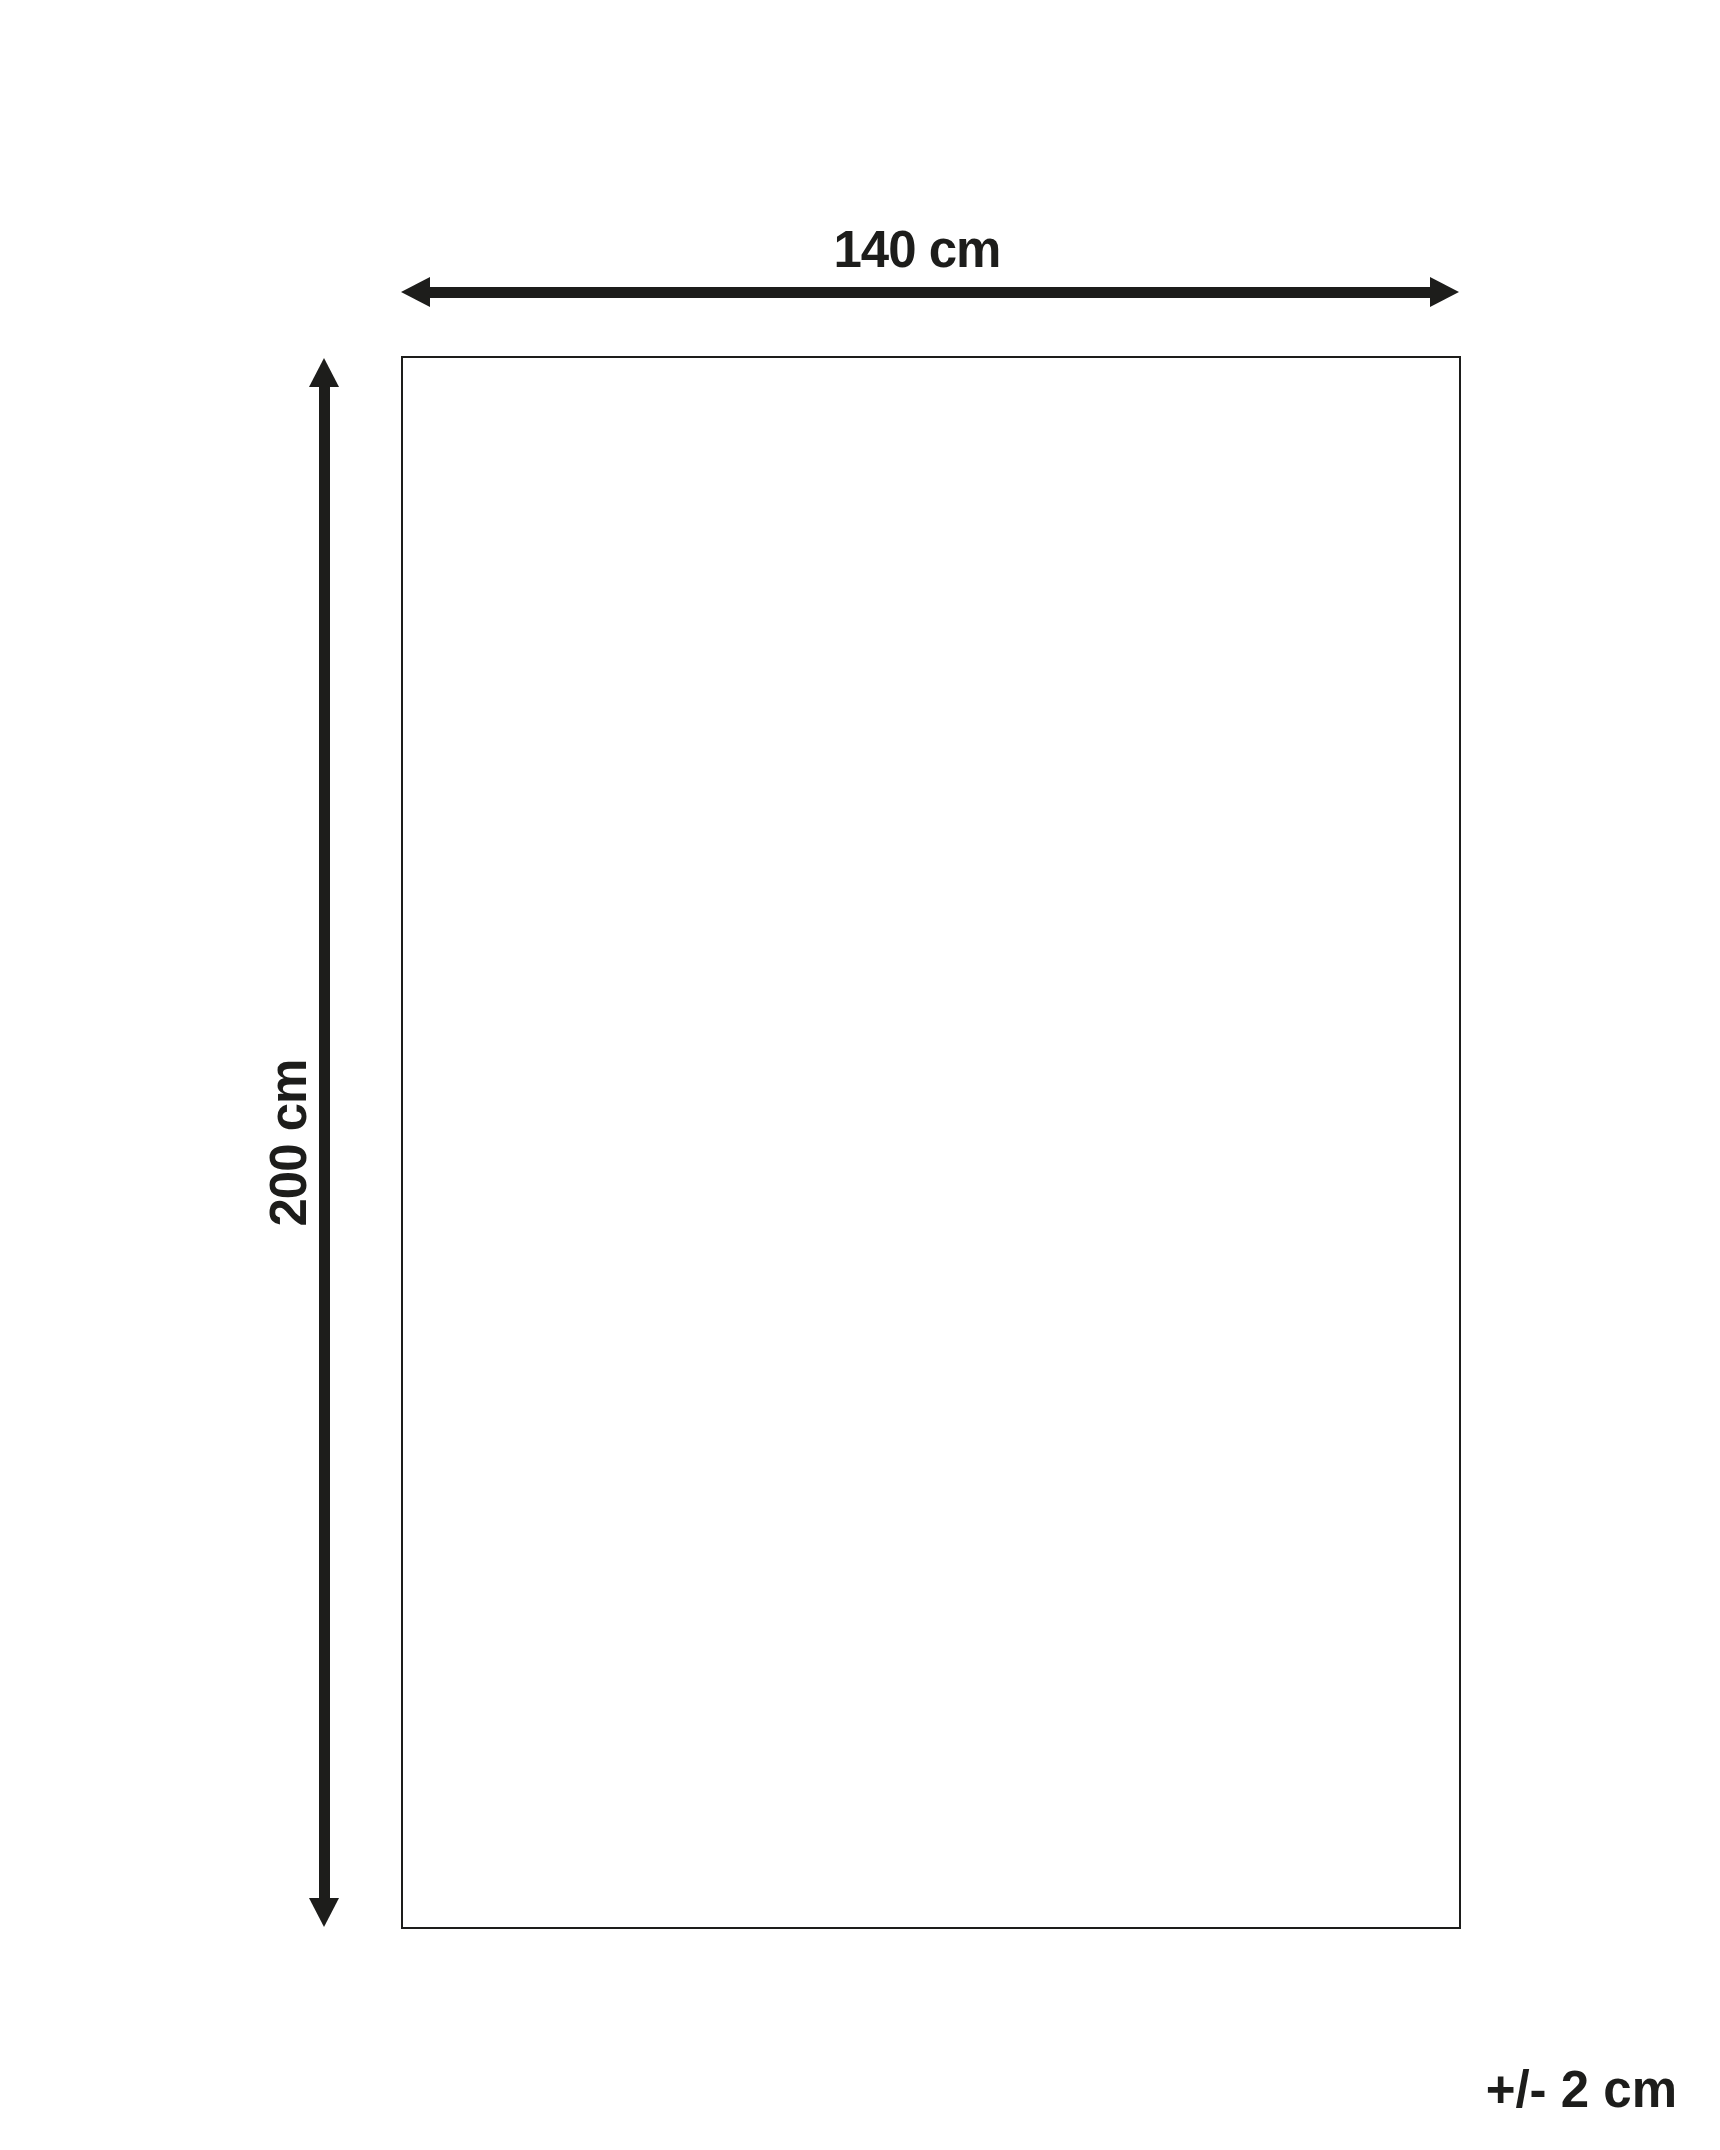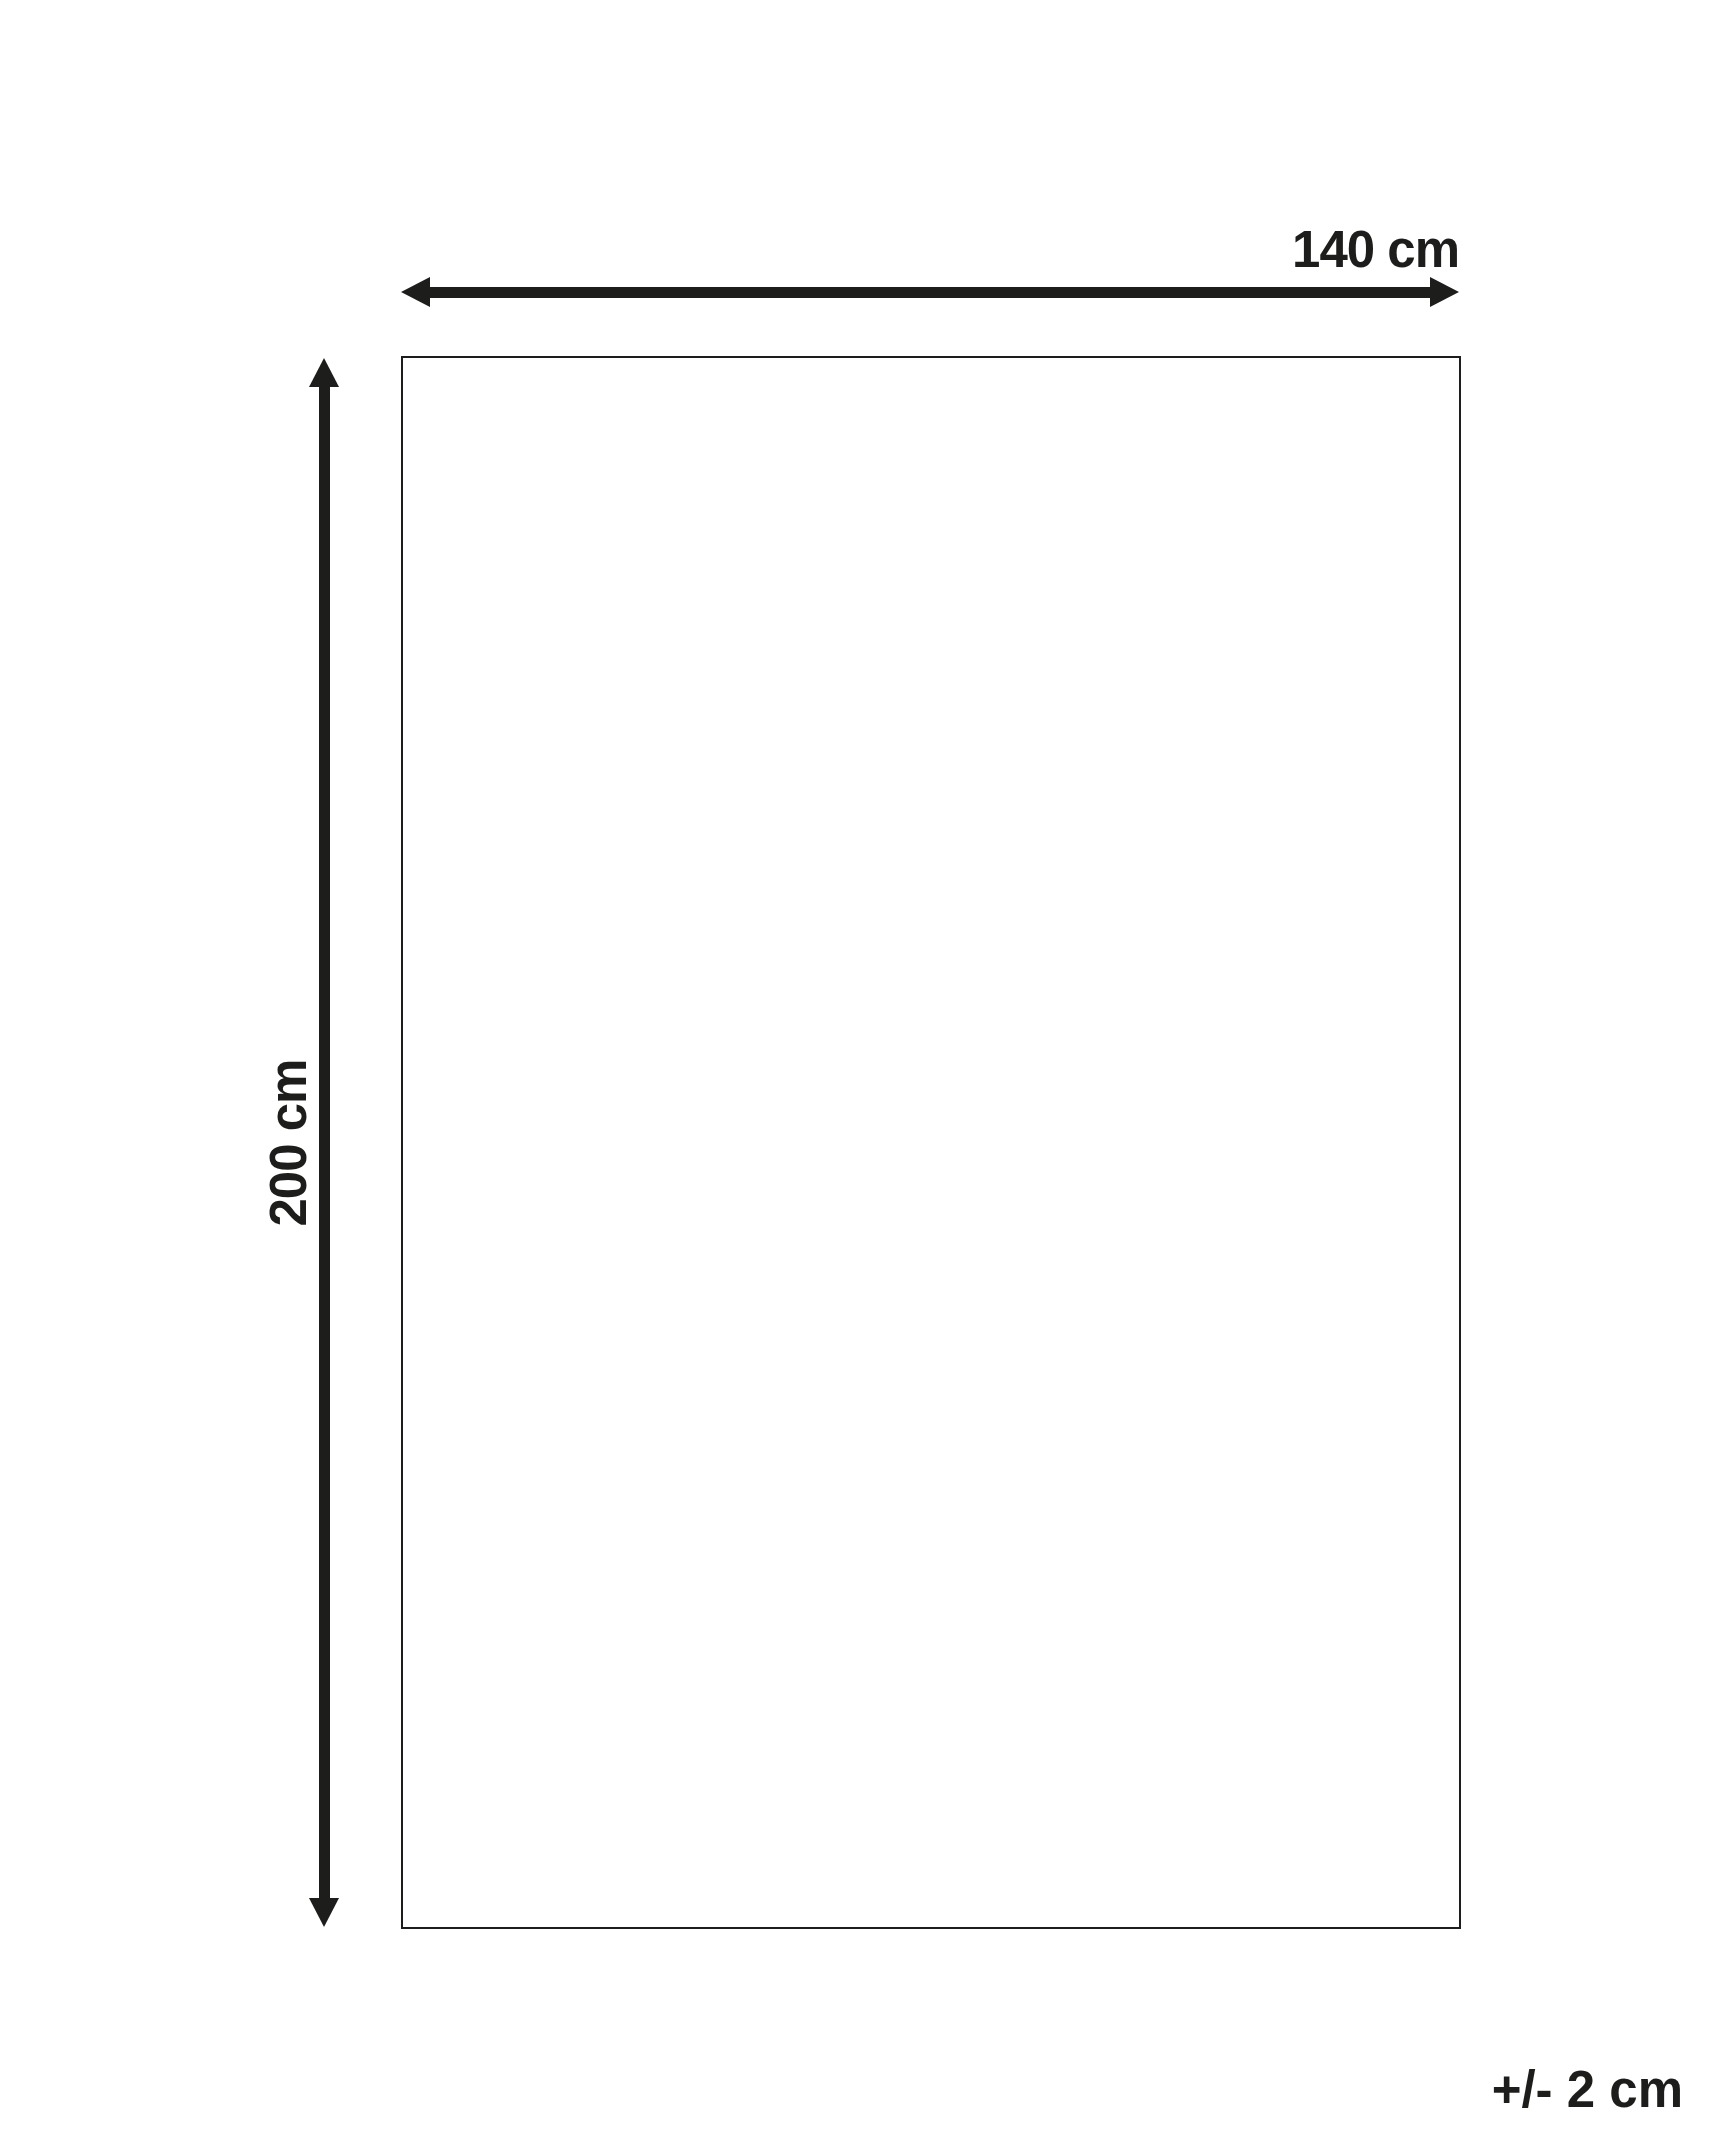--- a/index.html
+++ b/index.html
@@ -37,35 +37,35 @@
   .dim-label {
     position: absolute;
     font-weight: 700;
     font-size: 51px;
     line-height: 54px;
     letter-spacing: -1px;
     color: var(--ink);
     white-space: nowrap;
   }
   .width-label {
-    left: 401px;
+    left: 388px;
     width: 1058px;
     top: 223px;
-    text-align: right;
+    text-align: center;
   }
   .height-label {
     left: 98px;
     top: 1116px;
     width: 382px;
     height: 54px;
     text-align: center;
     transform: rotate(-90deg);
   }
   .tolerance-label {
-    right: 38px;
+    right: 44px;
     top: 2063px;
     text-align: right;
     letter-spacing: 0;
   }
 
   
   .h-arrow {
     position: absolute;
     left: 401px;
     top: 277px;

